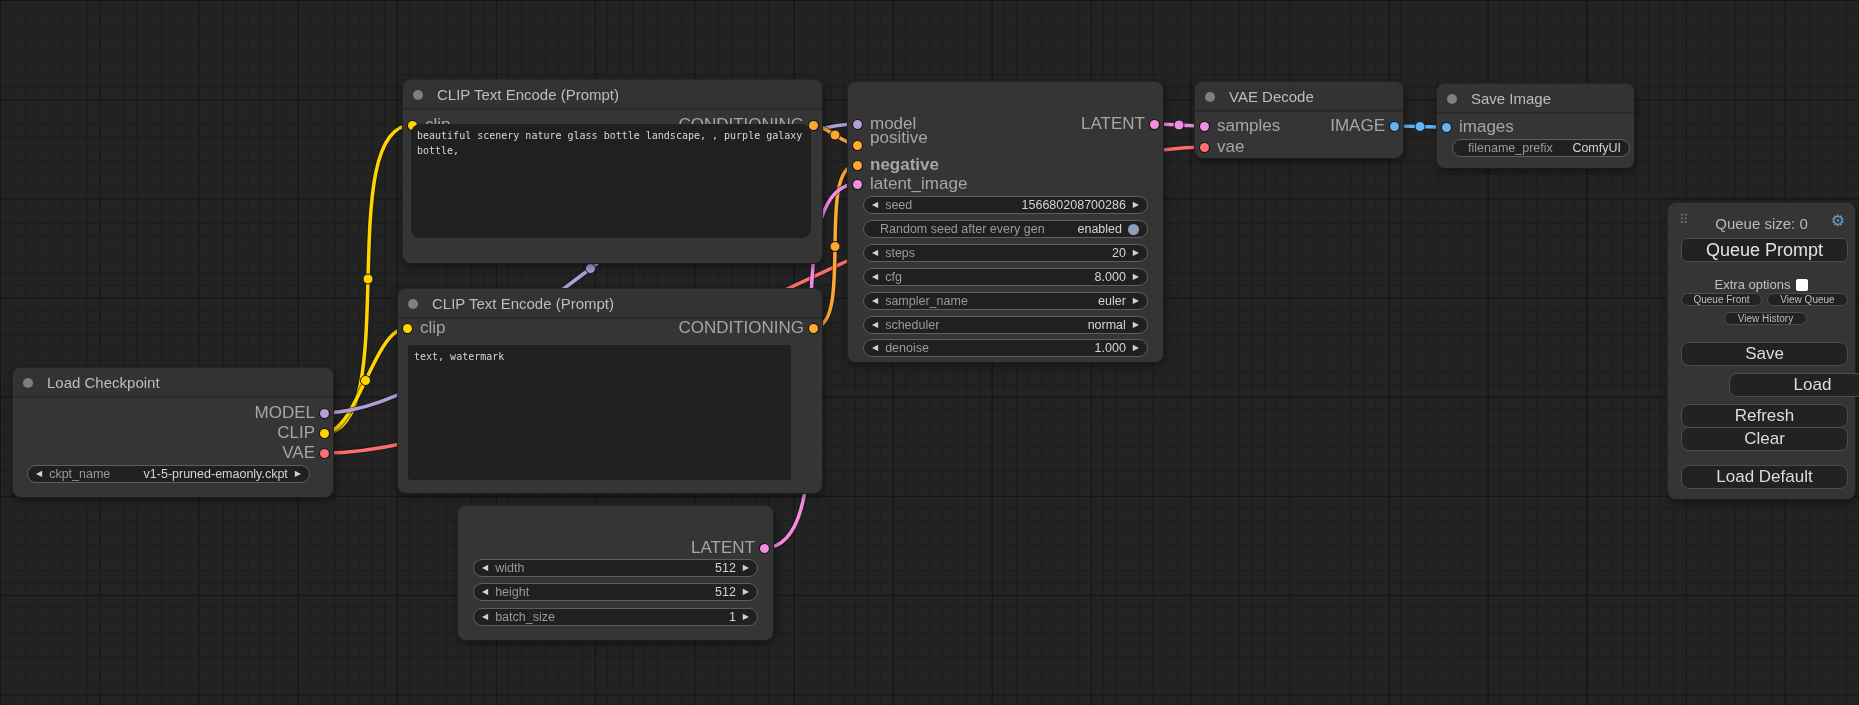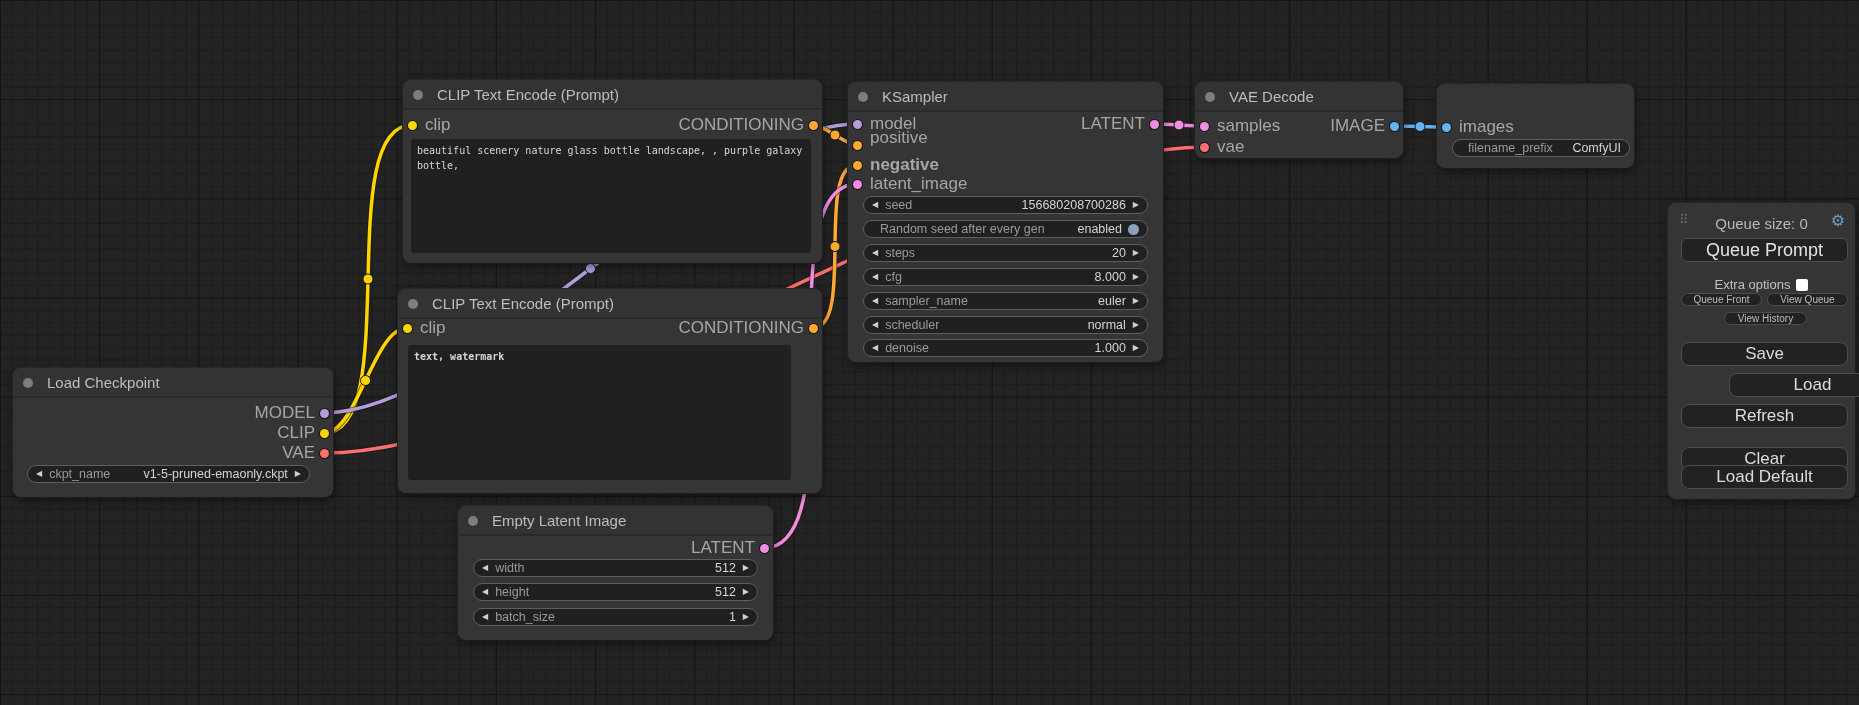--- a/index.html
+++ b/index.html
@@ -103,32 +103,31 @@
           <span class="wvalue">v1-5-pruned-emaonly.ckpt</span>
           <span class="arrow right">▶</span>
         </div>
       </div>
       <div class="node" style="left: 403px; top: 80px; width: 419px; height: 183px;">
         <div class="node-title">CLIP Text Encode (Prompt)<span class="tdot"></span></div>
         <span class="slot-dot" style="left: 4.5px; top: 40.5px; background: rgb(255, 213, 0);"></span>
         <span class="slot-label" style="left: 22px; top: 38px;">clip</span>
         <span class="slot-dot" style="left: 405.5px; top: 40.5px; background: rgb(255, 169, 49);"></span>
         <span class="slot-label out" style="right: 18px; top: 38px;">CONDITIONING</span>
-        <div class="ta" style="left: 8px; top: 59px; width: 400px; height: 114px;">beautiful scenery nature glass bottle landscape, , purple galaxy bottle,</div>
+        <div class="ta" style="left: 8px; top: 44px; width: 400px; height: 114px; border-radius: 9px;">beautiful scenery nature glass bottle landscape, , purple galaxy bottle,</div>
       </div>
       <div class="node" style="left: 398px; top: 289px; width: 424px; height: 204px;">
         <div class="node-title">CLIP Text Encode (Prompt)<span class="tdot"></span></div>
         <span class="slot-dot" style="left: 4.5px; top: 34.5px; background: rgb(255, 213, 0);"></span>
         <span class="slot-label" style="left: 22px; top: 32px;">clip</span>
         <span class="slot-dot" style="left: 410.5px; top: 34.5px; background: rgb(255, 169, 49);"></span>
         <span class="slot-label out" style="right: 18px; top: 32px;">CONDITIONING</span>
-        <div class="ta" style="left: 10px; top: 56px; width: 383px; height: 135px; font-weight: bold;">text, watermark</div>
+        <div class="ta" style="left: 10px; top: 56px; width: 383px; height: 135px;">text, watermark</div>
       </div>
       <div class="node" style="left: 458px; top: 506px; width: 315px; height: 134px;">
-        <div class="node-title">Empty Latent Image<span class="tdot"></span></div>
         <span class="slot-dot" style="left: 301.5px; top: 37.5px; background: rgb(245, 140, 228);"></span>
         <span class="slot-label out" style="right: 18px; top: 35px;">LATENT</span>
         <div class="pill" style="left: 15px; top: 53px; width: 285px;">
           <span class="arrow">◀</span>
           <span class="wlabel">width</span>
           <span class="wvalue">512</span>
           <span class="arrow right">▶</span>
         </div>
         <div class="pill" style="left: 15px; top: 77px; width: 285px;">
           <span class="arrow">◀</span>
@@ -137,21 +136,20 @@
           <span class="arrow right">▶</span>
         </div>
         <div class="pill" style="left: 15px; top: 102px; width: 285px;">
           <span class="arrow">◀</span>
           <span class="wlabel">batch_size</span>
           <span class="wvalue">1</span>
           <span class="arrow right">▶</span>
         </div>
       </div>
       <div class="node" style="left: 848px; top: 82px; width: 315px; height: 280px;">
-        <div class="node-title">KSampler<span class="tdot"></span></div>
         <span class="slot-dot" style="left: 4.5px; top: 37.5px; background: rgb(179, 157, 219);"></span>
         <span class="slot-label" style="left: 22px; top: 35px;">model</span>
         <span class="slot-dot" style="left: 4.5px; top: 58.5px; background: rgb(255, 169, 49);"></span>
         <span class="slot-label" style="left: 22px; top: 49px;">positive</span>
         <span class="slot-dot" style="left: 4.5px; top: 78.5px; background: rgb(255, 169, 49);"></span>
         <span class="slot-label" style="left: 22px; top: 76px; font-weight: bold;">negative</span>
         <span class="slot-dot" style="left: 4.5px; top: 97.5px; background: rgb(245, 140, 228);"></span>
         <span class="slot-label" style="left: 22px; top: 95px;">latent_image</span>
         <span class="slot-dot" style="left: 301.5px; top: 37.5px; background: rgb(245, 140, 228);"></span>
         <span class="slot-label out" style="right: 18px; top: 35px;">LATENT</span>
@@ -200,20 +198,21 @@
       <div class="node" style="left: 1195px; top: 82px; width: 208px; height: 76px;">
         <div class="node-title">VAE Decode<span class="tdot"></span></div>
         <span class="slot-dot" style="left: 4.5px; top: 39.5px; background: rgb(245, 140, 228);"></span>
         <span class="slot-label" style="left: 22px; top: 37px;">samples</span>
         <span class="slot-dot" style="left: 4.5px; top: 60.5px; background: rgb(255, 110, 110);"></span>
         <span class="slot-label" style="left: 22px; top: 58px;">vae</span>
         <span class="slot-dot" style="left: 194.5px; top: 39.5px; background: rgb(100, 181, 246);"></span>
         <span class="slot-label out" style="right: 18px; top: 37px;">IMAGE</span>
       </div>
       <div class="node" style="left: 1437px; top: 84px; width: 197px; height: 84px;">
+        <div class="node-title">Save Image<span class="tdot"></span></div>
         <span class="slot-dot" style="left: 4.5px; top: 38.5px; background: rgb(100, 181, 246);"></span>
         <span class="slot-label" style="left: 22px; top: 36px;">images</span>
         <div class="pill" style="left: 15px; top: 55px; width: 178px;">
           <span class="wlabel">filename_prefix</span>
           <span class="wvalue">ComfyUI</span>
         </div>
       </div>
     </div>
 
   <div id="queue-panel">
@@ -221,16 +220,16 @@
     <div id="qp-size">Queue size: 0</div>
     <span id="qp-gear">⚙</span>
     <div class="qbtn" style="top:35px;font-size:18px;color:#e2e2e2;border-radius:6px;">Queue Prompt</div>
     <div id="qp-extra"><span>Extra options</span><span class="checkbox"></span></div>
     <div class="qbtn small" style="top:90px;width:81px;">Queue Front</div>
     <div class="qbtn small" style="top:90px;left:99px;width:81px;">View Queue</div>
     <div class="qbtn small" style="top:109px;left:56px;width:83px;">View History</div>
     <div class="qbtn" style="top:139px;">Save</div>
     <div class="qbtn" style="top:170px;margin-left:48px;">Load</div>
     <div class="qbtn" style="top:201px;">Refresh</div>
-    <div class="qbtn" style="top:244px;">Clear</div>
+    <div class="qbtn" style="top:224px;">Clear</div>
     <div class="qbtn" style="top:262px;">Load Default</div>
   </div>
 </div>
 
 </body></html>

